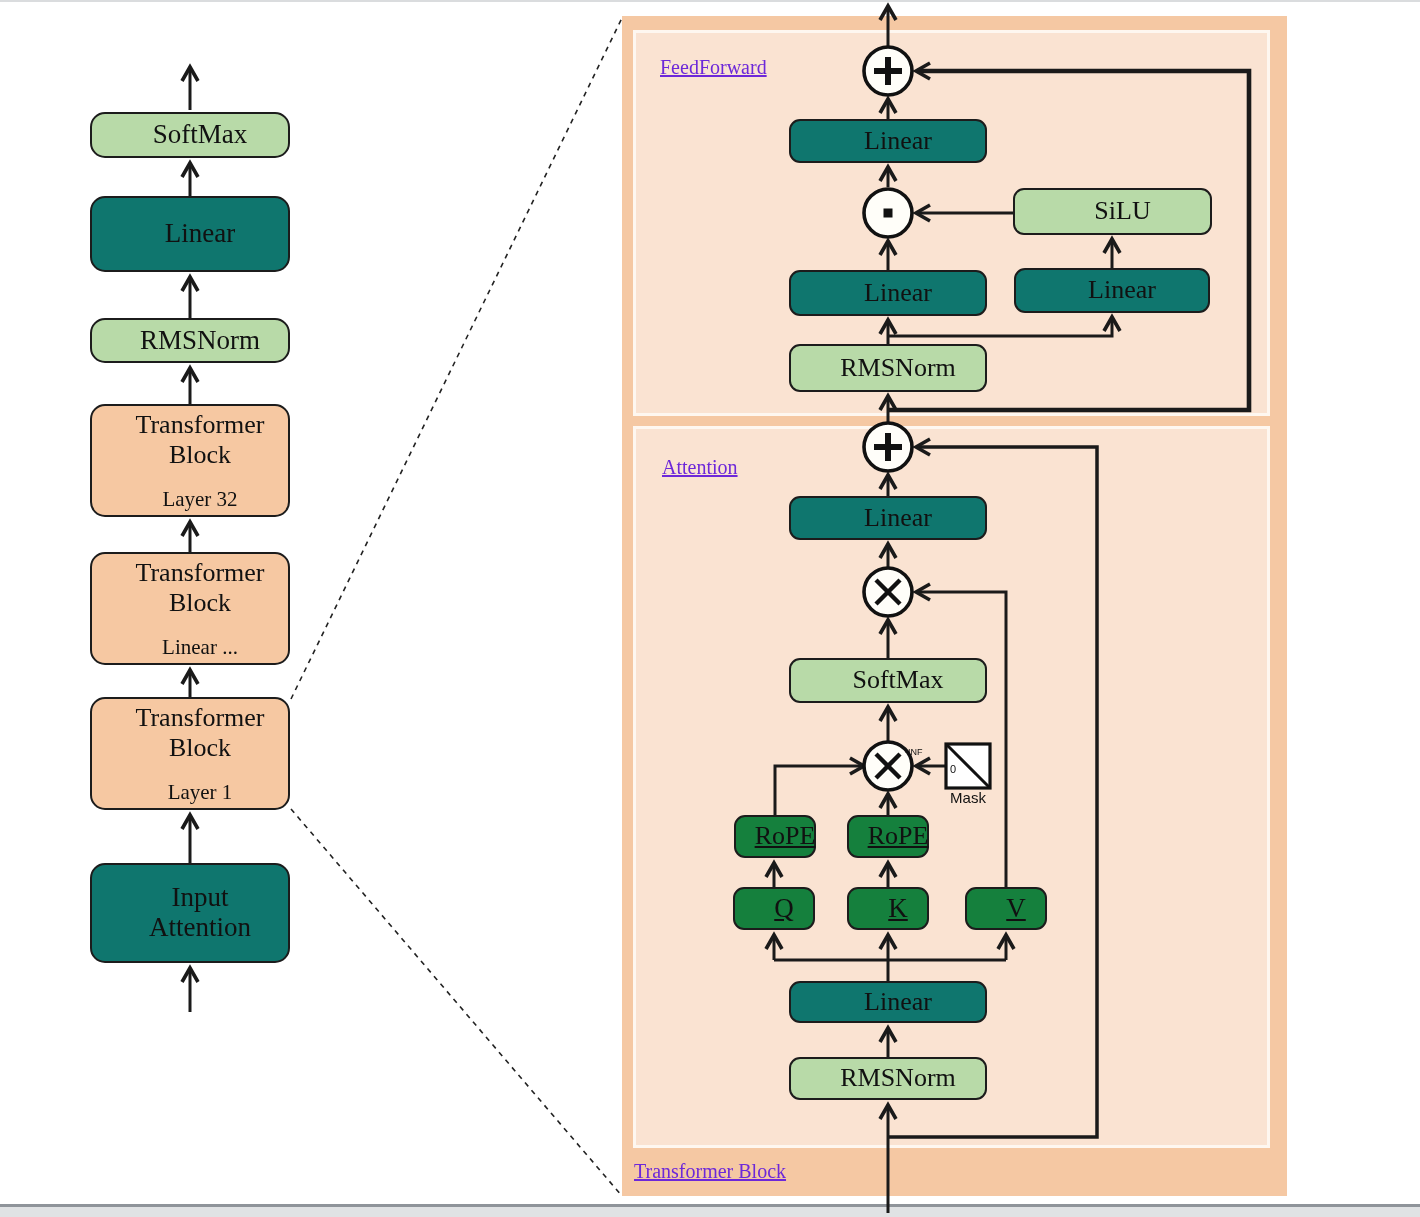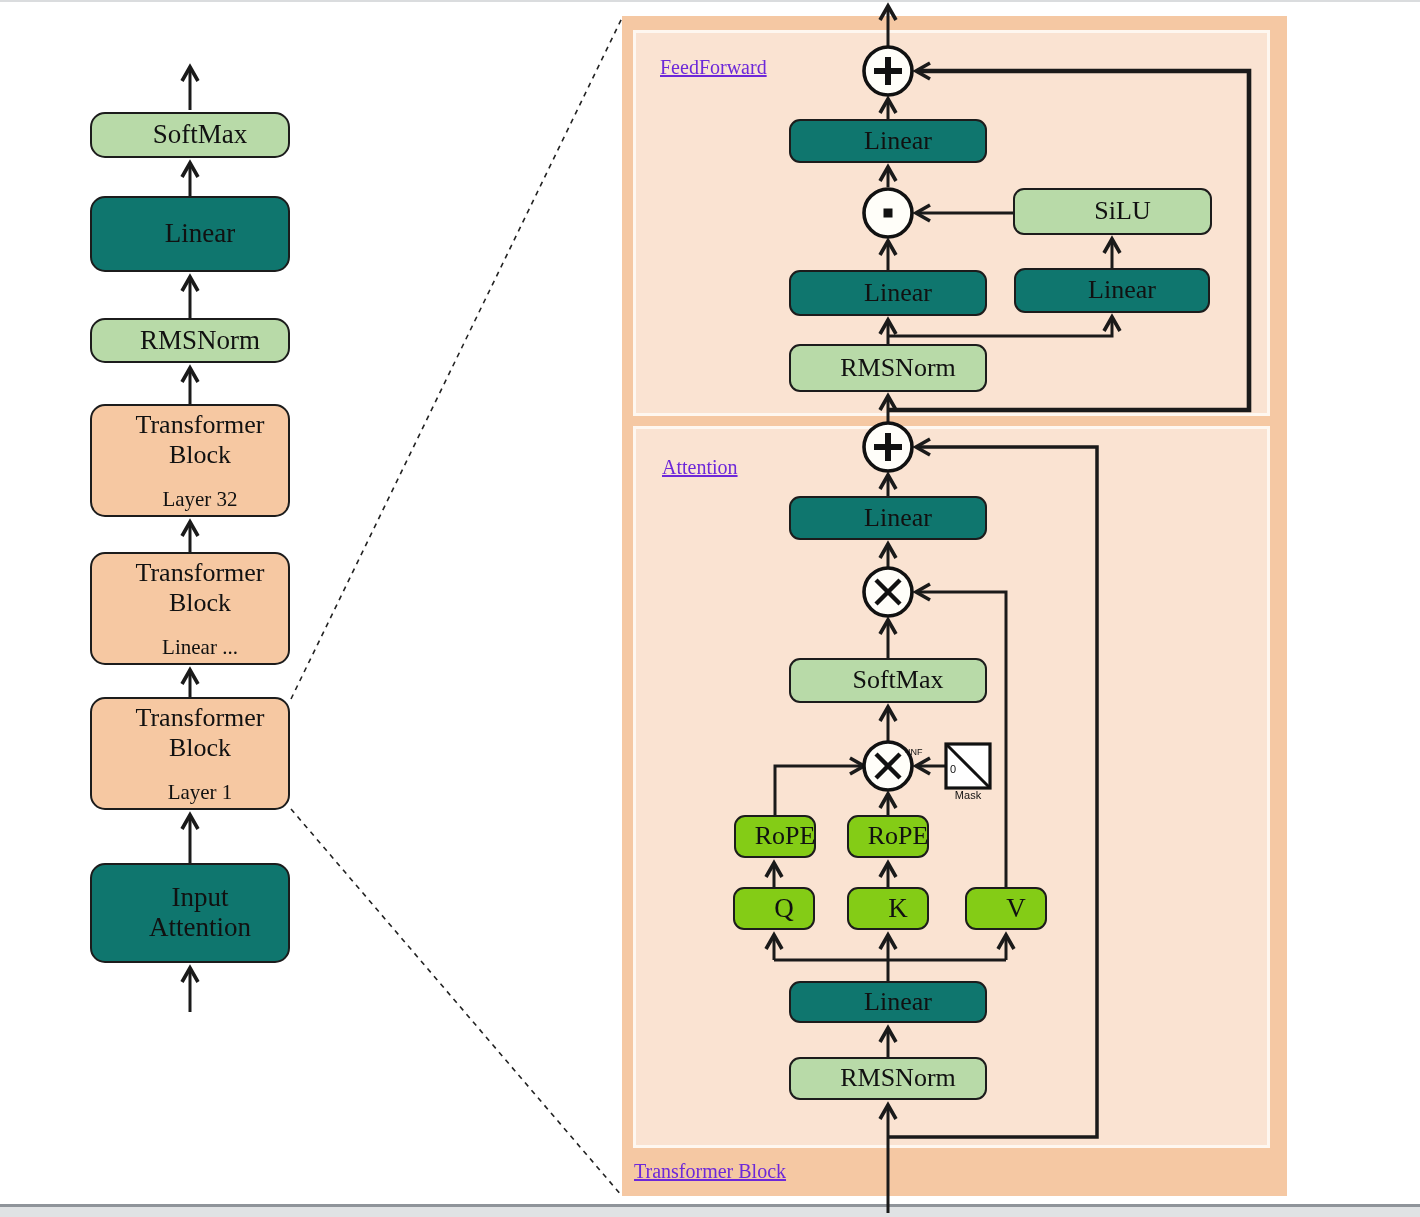--- a/index.html
+++ b/index.html
@@ -8,21 +8,21 @@
   .panel{position:absolute;z-index:0;}
   .panel-outer{background:#f5c8a3;}
   .panel-inner{background:#fae3d2;border:3px solid #fef7f0;box-sizing:border-box;}
   .gbar{position:absolute;left:0;width:1420px;z-index:0;}
   svg.wires{position:absolute;left:0;top:0;z-index:1;}
   .box{position:absolute;z-index:2;box-sizing:border-box;border:2.6px solid #1c1c1c;
        display:flex;align-items:center;justify-content:center;text-align:center;line-height:1.1;padding-left:20px;}
   .r-big{border-radius:15px;}
   .r-sm{border-radius:11px;}
   .blue{background:#0f766e;}
-  .blue2{background:#84cc16;}
+  .blue2{background:#15803d;text-decoration:underline;}
   .green{background:#b8daa8;}
   .orange{background:#f6c8a2;}
   .col{flex-direction:column;}
   .t1{display:block;width:172px;font-size:26px;line-height:1.15;}
   .t2{display:block;font-size:21px;margin-top:18px;}
   .plabel{position:absolute;z-index:2;font-size:20px;color:#6d28d9;text-decoration:underline;}
   .masktxt{position:absolute;z-index:2;font-family:"Liberation Sans","DejaVu Sans",sans-serif;color:#111;}
 </style>
 </head>
 <body>
@@ -194,15 +194,15 @@
   </div>
   <div class="box blue r-sm" style="left:789px;top:981px;width:198px;height:42px;font-size:26px;">
     <span>Linear</span>
   </div>
   <div class="box green r-sm" style="left:789px;top:1057px;width:198px;height:43px;font-size:26px;">
     <span>RMSNorm</span>
   </div>
 
   <div class="masktxt" style="left:905px;top:747px;font-size:9px;">-INF</div>
   <div class="masktxt" style="left:950px;top:763px;font-size:11px;">0</div>
-  <div class="masktxt" style="left:938px;top:789px;width:60px;text-align:center;font-size:11px;">Mask</div>
+  <div class="masktxt" style="left:938px;top:789px;width:60px;text-align:center;font-size:15px;">Mask</div>
 
 </div>
 
 </body></html>

